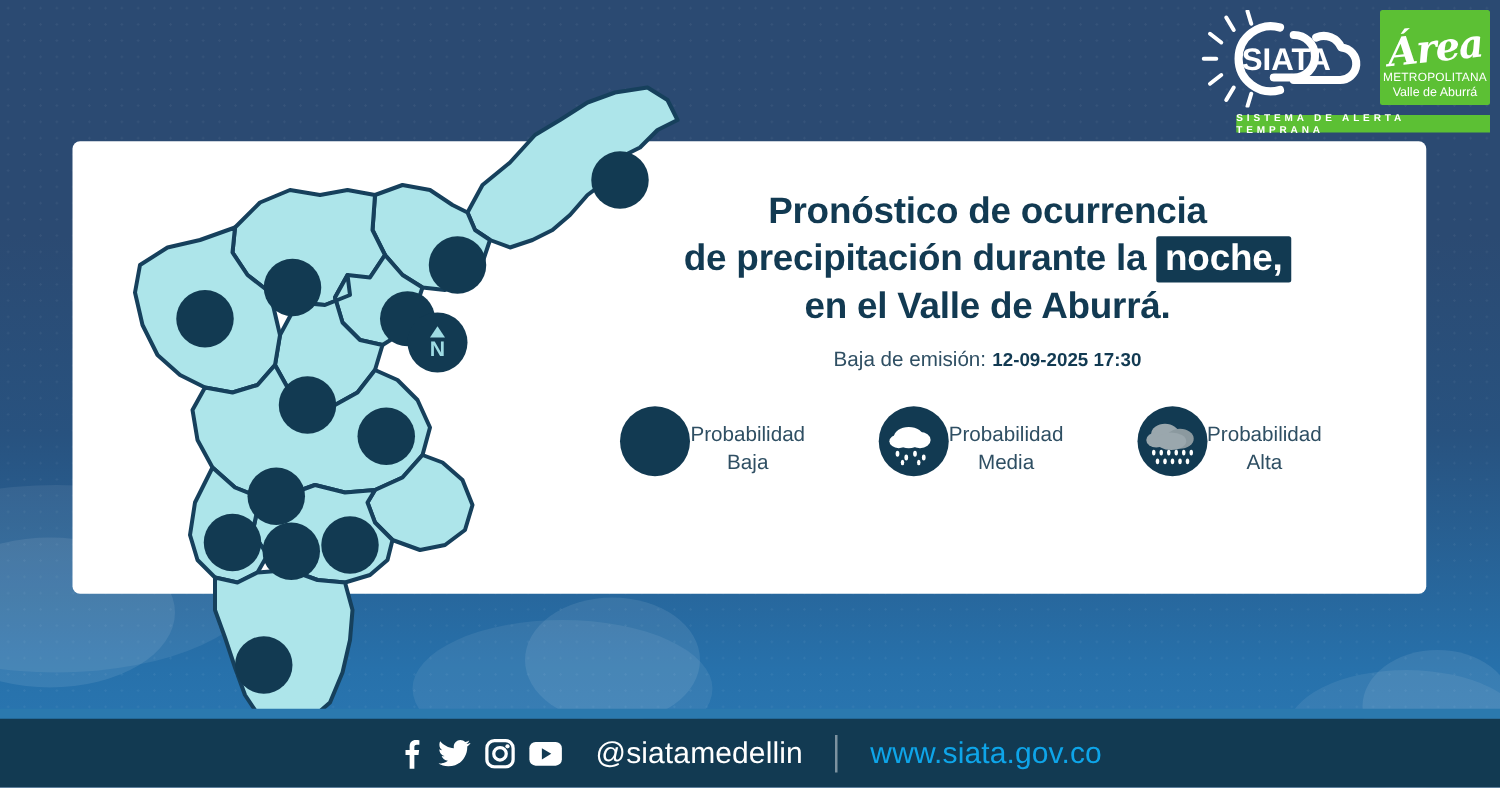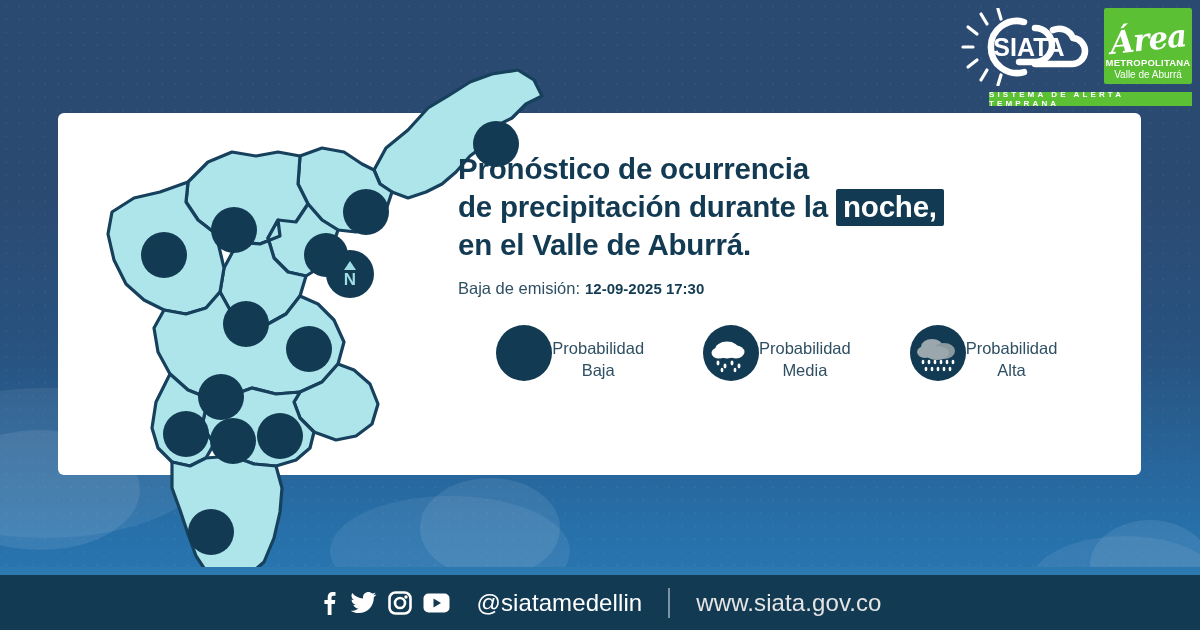--- a/index.html
+++ b/index.html
@@ -20,21 +20,21 @@
   .cloud{position:absolute;background:rgba(255,255,255,.07);border-radius:50%;}
   .cloud.b{background:rgba(255,255,255,.085);}
 
   
   .logos{position:absolute;top:8px;right:8px;display:flex;align-items:flex-start;gap:8px;}
   .siata-logo{position:relative;width:135px;height:78px;}
   .area-box{width:88px;height:76px;background:#5cc034;border-radius:2px;
       display:flex;flex-direction:column;align-items:center;justify-content:flex-end;padding-bottom:4px;box-sizing:border-box;}
   .area-script{font-family:"DejaVu Serif",serif;font-style:italic;font-weight:700;
       font-size:31px;color:#fff;line-height:1;letter-spacing:-1px;margin-bottom:3px;transform:rotate(-6deg);}
-  .area-l1{font-size:9.5px;font-weight:700;color:#fff;letter-spacing:.2px;line-height:1.1;}
+  .area-l1{font-size:9.5px;font-weight:400;color:#fff;letter-spacing:.2px;line-height:1.1;}
   .area-l2{font-size:10px;color:#fff;line-height:1.15;}
   .tagbar{position:absolute;top:92px;right:8px;width:203px;height:14px;background:#5cc034;
       display:flex;align-items:center;justify-content:center;}
   .tagbar span{font-size:8px;font-weight:700;color:#fff;letter-spacing:3.1px;}
 
   
   .card{position:absolute;left:58px;top:113px;width:1083px;height:362px;background:#fff;border-radius:6px;}
 
   
   .map-wrap{position:absolute;left:56px;top:52px;width:500px;height:520px;}
@@ -43,21 +43,21 @@
   .marker{position:absolute;border-radius:50%;background:#123a52;
       display:flex;align-items:center;justify-content:center;}
   .marker svg{width:66%;height:66%;display:block;}
   .compass{position:absolute;width:48px;height:48px;border-radius:50%;background:#123a52;
       display:flex;flex-direction:column;align-items:center;justify-content:center;gap:0px;}
   .compass .tri{width:0;height:0;border-left:6px solid transparent;border-right:6px solid transparent;
       border-bottom:9px solid #9fdce4;margin-bottom:1px;}
   .compass .n{font-size:17px;font-weight:700;color:#9fdce4;line-height:1;}
 
   
-  .panel{position:absolute;left:458px;top:150px;width:640px;}
+  .panel{position:absolute;left:470px;top:150px;width:640px;text-align:center;}
   .headline{font-size:29.5px;font-weight:700;color:#123a52;line-height:1.28;letter-spacing:-.2px;}
   .hl-mark{background:#123a52;color:#fff;padding:1px 7px 3px 7px;border-radius:2px;}
   .emission{margin-top:16px;font-size:16.5px;color:#2f4f63;}
   .emission .date{font-size:15px;font-weight:700;color:#123a52;margin-left:5px;}
 
   
   .legend{position:absolute;left:478px;top:325px;width:620px;
       display:flex;justify-content:space-around;align-items:flex-start;}
   .leg-item{display:flex;flex-direction:row;align-items:center;width:170px;}
   .leg-icon{width:56px;height:56px;border-radius:50%;background:#123a52;
@@ -66,21 +66,21 @@
   .leg-label{font-size:16.5px;color:#2f4f63;line-height:1.35;text-align:center;}
 
   
   .foot-accent{position:absolute;left:0;bottom:55px;width:1200px;height:8px;background:#2b79ae;}
   .footer{position:absolute;left:0;bottom:0;width:1200px;height:55px;background:#123a52;
       display:flex;align-items:center;justify-content:center;gap:26px;}
   .soc{display:flex;align-items:center;gap:11px;}
   .soc svg{display:block;}
   .handle{font-size:24px;color:#fff;letter-spacing:.1px;}
   .divider{width:2px;height:30px;background:rgba(255,255,255,.45);}
-  .site{font-size:24px;color:#e5e5e5;letter-spacing:.1px;}
+  .site{font-size:24px;color:#0ea5e9;letter-spacing:.1px;}
 </style>
 </head>
 <body>
 
 <div class="canvas">
 
   <div class="bg"></div>
   <div class="bg-dots"></div>
   <div class="cloud" style="left:-120px;top:388px;width:330px;height:150px;"></div>
   <div class="cloud b" style="left:-60px;top:430px;width:200px;height:120px;"></div>

